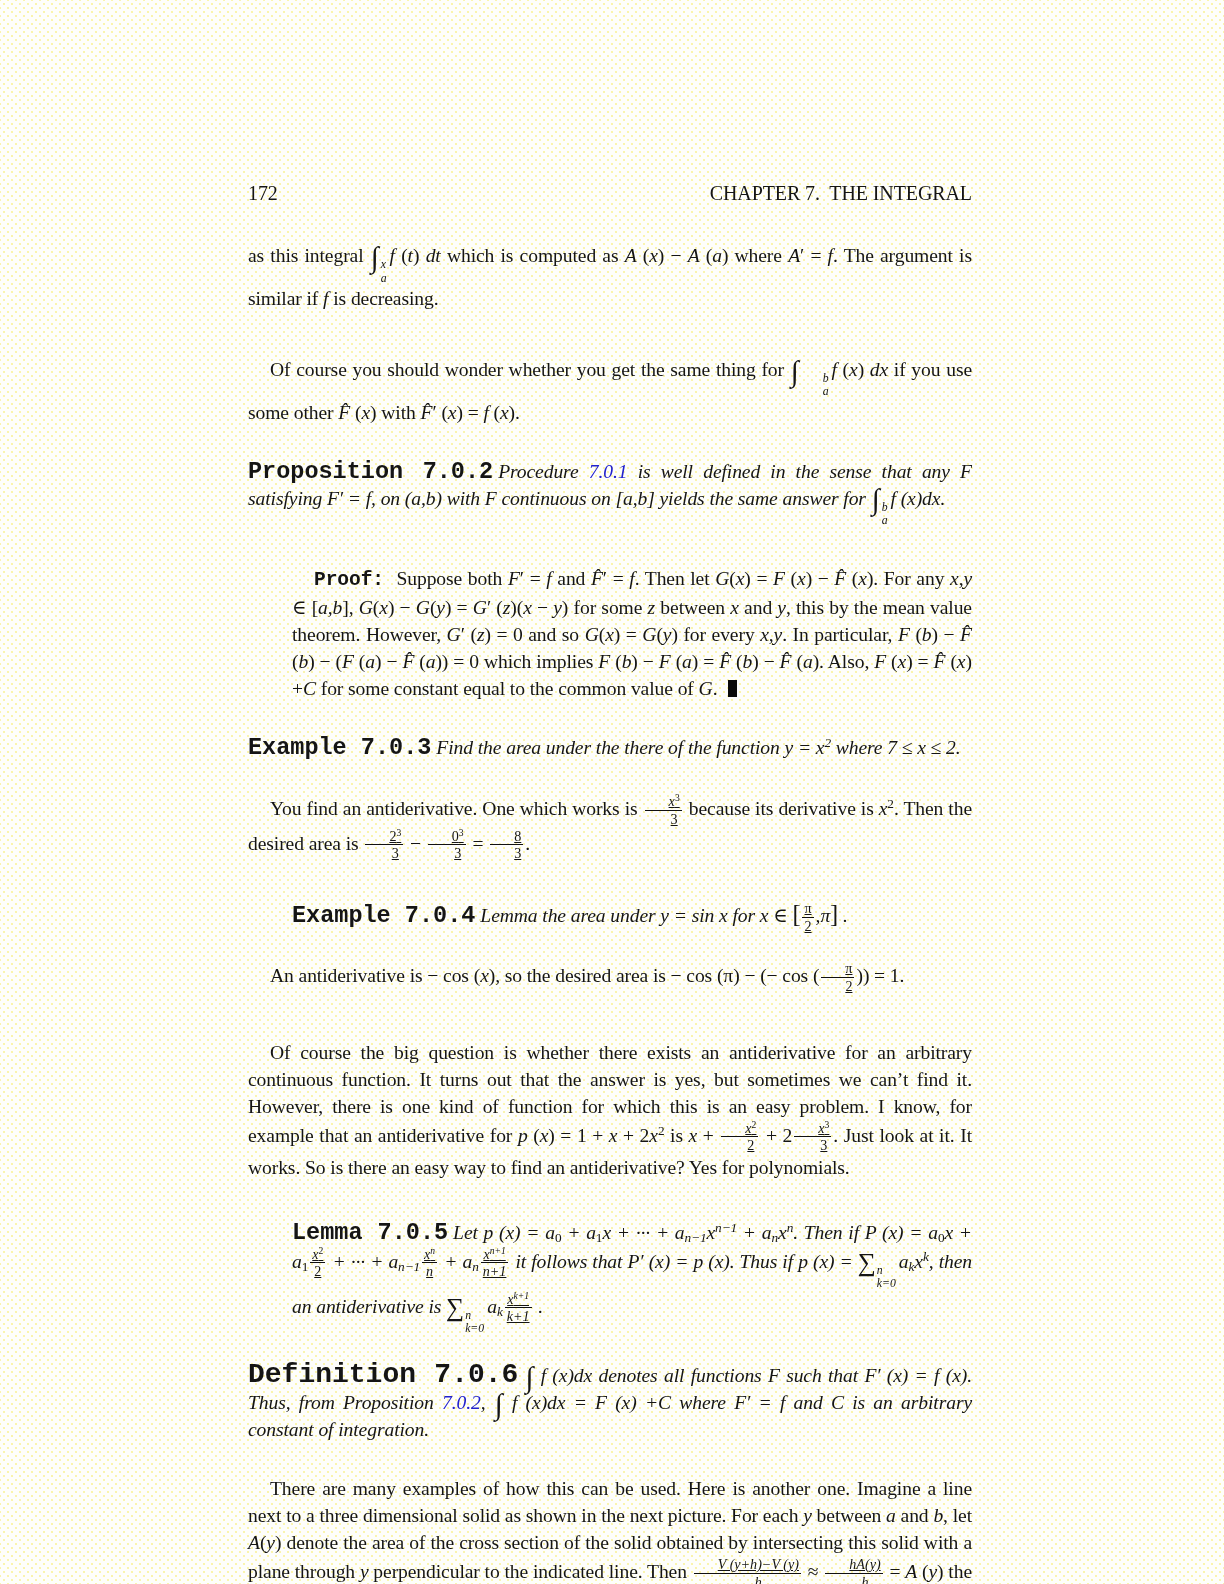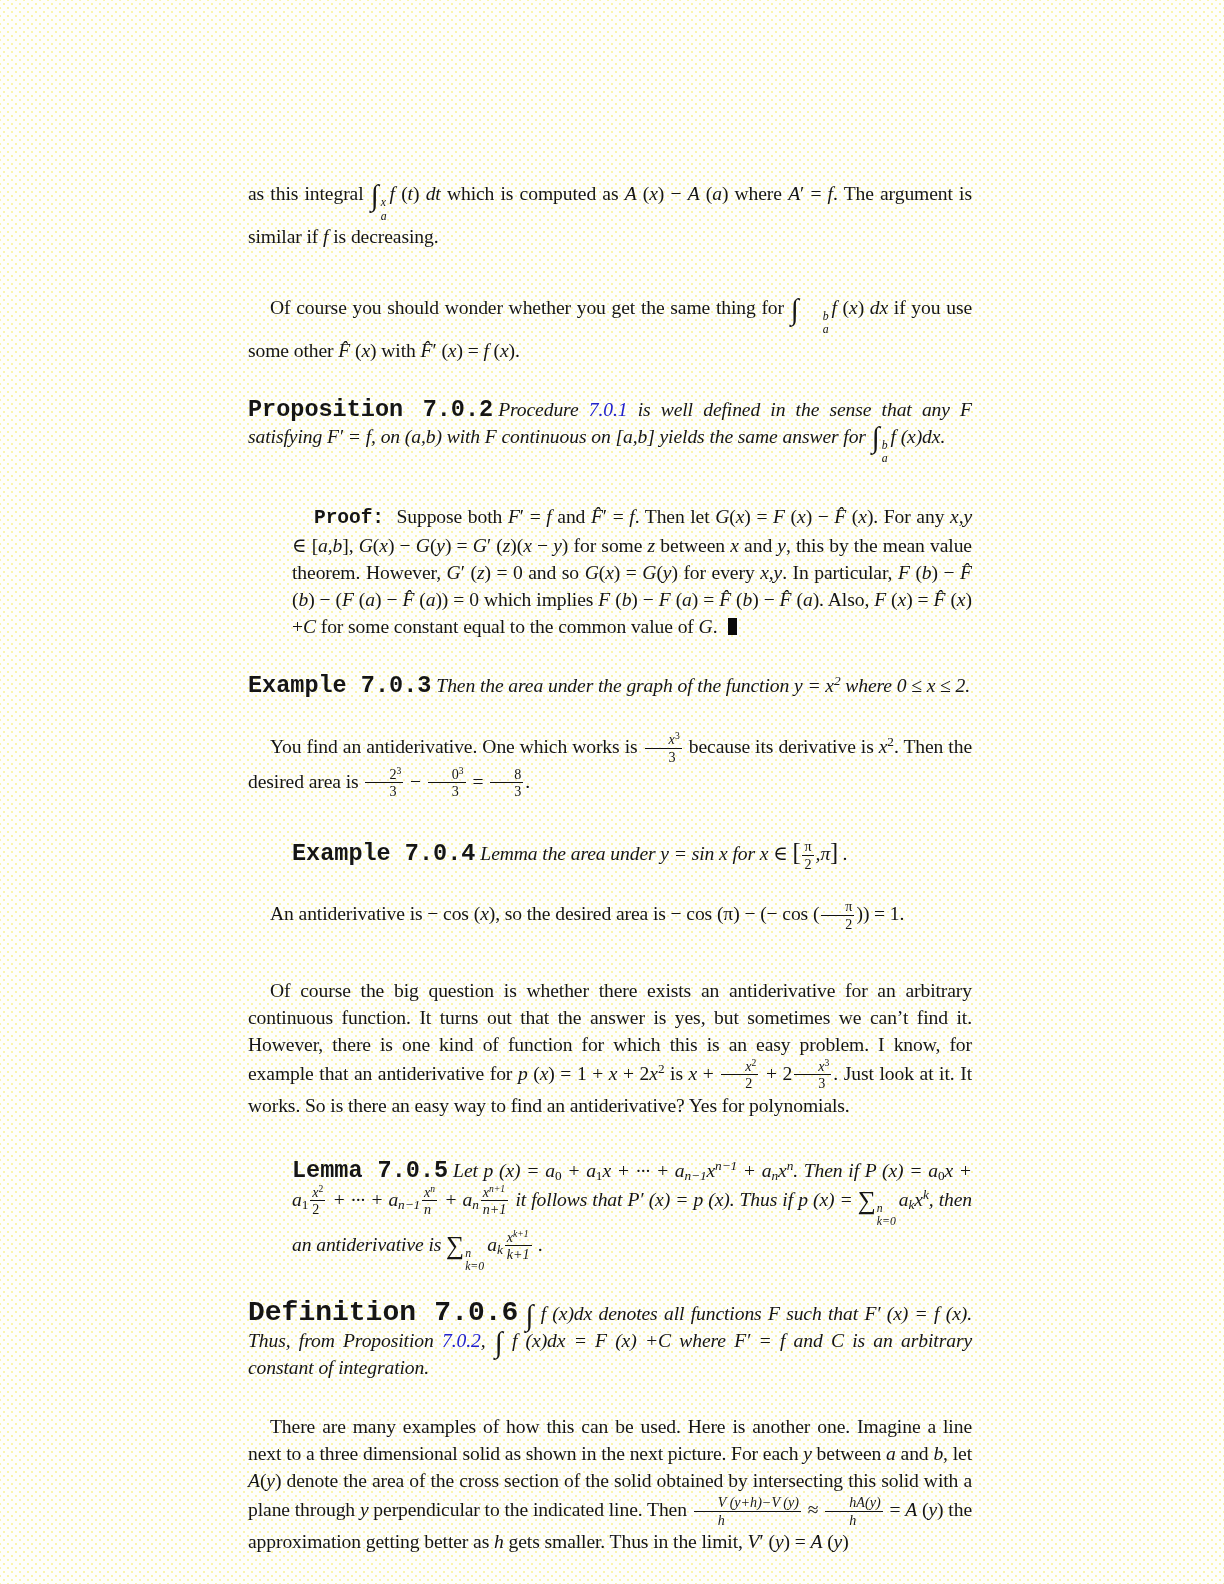--- a/index.html
+++ b/index.html
@@ -38,50 +38,54 @@
   .rs-hd{font-size:23.5px;margin-right:5px;letter-spacing:0;}
   .rs-hd-xl{font-size:28px;margin-right:6px;letter-spacing:0;}
   .rs-sup{font-size:.68em;vertical-align:.5em;line-height:0;}
   .rs-sub{font-size:.68em;vertical-align:-.25em;line-height:0;}
   .rs-link{color:var(--link,#2222cc);cursor:pointer;}
   .rs-int{font-size:1.5em;line-height:0;vertical-align:-.16em;font-style:normal;padding:0 1px;}
   .rs-sum{font-size:1.3em;line-height:0;vertical-align:-.12em;font-style:normal;}
   .rs-br{font-size:1.25em;line-height:0;}
   .rs-qed{display:inline-block;width:9px;height:17px;background:#0a0a0a;vertical-align:-2px;margin-left:6px;}
   .frac{
-    display:inline-block;vertical-align:-.62em;text-align:left;
-    font-size:.72em;line-height:1.18;margin:0 2px;letter-spacing:0;
+    display:inline-block;vertical-align:-.62em;text-align:center;
+    font-size:.72em;line-height:1.18;margin:0 2px;letter-spacing:0;text-decoration:underline;
   }
   .frac .num{display:block;border-bottom:1.3px solid #111;padding:0 2px;}
   .frac .den{display:block;padding:0 2px;}
   .ss{
     display:inline-flex;flex-direction:column;justify-content:center;
     font-size:.6em;line-height:1.12;vertical-align:-.55em;
     margin:0 3px 0 1px;text-align:left;font-style:italic;letter-spacing:0;
   }
 </style>
 </head>
 <body>
 
 <div class="page">
+  <div class="header">
+    <span>172</span>
+    <span class="chap">CHAPTER 7.  THE INTEGRAL</span>
+  </div>
   <div class="body" id="page-body">
       <p class="blk">as this integral <span class="rs-int">∫</span><span class="ss">
           <span>x</span>
           <span>a</span>
         </span><span class="rs-i">f</span> (<span class="rs-i">t</span>) <span class="rs-i">dt</span> which is computed as <span class="rs-i">A</span> (<span class="rs-i">x</span>) − <span class="rs-i">A</span> (<span class="rs-i">a</span>) where <span class="rs-i">A</span>′ = <span class="rs-i">f</span>. The argument is similar if <span class="rs-i">f</span> is decreasing.</p>
       <p class="blk indent">Of course you should wonder whether you get the same thing for <span class="rs-int">∫</span><span class="ss">
           <span>b</span>
           <span>a</span>
         </span><span class="rs-i">f</span> (<span class="rs-i">x</span>) <span class="rs-i">dx</span> if you use some other <span class="rs-i">F̂</span> (<span class="rs-i">x</span>) with <span class="rs-i">F̂</span>′ (<span class="rs-i">x</span>) = <span class="rs-i">f</span> (<span class="rs-i">x</span>).</p>
       <p class="blk sp-b"><span class="rs-b rs-hd">Proposition 7.0.2</span><span class="rs-i">Procedure </span><span class="rs-i rs-link">7.0.1</span><span class="rs-i"> is well defined in the sense that any F satisfying F′ = f, on (a,b) with F continuous on [a,b] yields the same answer for </span><span class="rs-int">∫</span><span class="ss">
           <span>b</span>
           <span>a</span>
         </span><span class="rs-i">f (x)dx.</span></p>
       <p class="blk sp-c indent"><span class="rs-b">Proof: </span>Suppose both <span class="rs-i">F</span>′ = <span class="rs-i">f</span> and <span class="rs-i">F̂</span>′ = <span class="rs-i">f</span>. Then let <span class="rs-i">G</span>(<span class="rs-i">x</span>) = <span class="rs-i">F</span> (<span class="rs-i">x</span>) − <span class="rs-i">F̂</span> (<span class="rs-i">x</span>). For any <span class="rs-i">x,y</span> ∈ [<span class="rs-i">a,b</span>], <span class="rs-i">G</span>(<span class="rs-i">x</span>) − <span class="rs-i">G</span>(<span class="rs-i">y</span>) = <span class="rs-i">G</span>′ (<span class="rs-i">z</span>)(<span class="rs-i">x</span> − <span class="rs-i">y</span>) for some <span class="rs-i">z</span> between <span class="rs-i">x</span> and <span class="rs-i">y</span>, this by the mean value theorem.  However, <span class="rs-i">G</span>′ (<span class="rs-i">z</span>) = 0 and so <span class="rs-i">G</span>(<span class="rs-i">x</span>) = <span class="rs-i">G</span>(<span class="rs-i">y</span>) for every <span class="rs-i">x,y</span>. In particular, <span class="rs-i">F</span> (<span class="rs-i">b</span>) − <span class="rs-i">F̂</span> (<span class="rs-i">b</span>) − (<span class="rs-i">F</span> (<span class="rs-i">a</span>) − <span class="rs-i">F̂</span> (<span class="rs-i">a</span>)) = 0 which implies <span class="rs-i">F</span> (<span class="rs-i">b</span>) − <span class="rs-i">F</span> (<span class="rs-i">a</span>) = <span class="rs-i">F̂</span> (<span class="rs-i">b</span>) − <span class="rs-i">F̂</span> (<span class="rs-i">a</span>).  Also, <span class="rs-i">F</span> (<span class="rs-i">x</span>) = <span class="rs-i">F̂</span> (<span class="rs-i">x</span>) +<span class="rs-i">C</span> for some constant equal to the common value of <span class="rs-i">G</span>. <span class="rs-qed"></span></p>
-      <p class="blk sp-b"><span class="rs-b rs-hd">Example 7.0.3</span><span class="rs-i">Then the area under the graph of the function y = x</span><span class="rs-sup rs-i">2</span><span class="rs-i"> where 0 ≤ x ≤ 2.</span></p>
+      <p class="blk sp-b"><span class="rs-b rs-hd">Example 7.0.3</span><span class="rs-i">Find the area under the there of the function y = x</span><span class="rs-sup rs-i">2</span><span class="rs-i"> where 7 ≤ x ≤ 2.</span></p>
       <p class="blk sp-b indent">You find an antiderivative. One which works is <span class="frac"><span class="num"><span class="rs-i">x</span><span class="rs-sup">3</span></span><span class="den">3</span></span> because its derivative is <span class="rs-i">x</span><span class="rs-sup">2</span>. Then the desired area is <span class="frac"><span class="num"><span>2</span><span class="rs-sup">3</span></span><span class="den">3</span></span> − <span class="frac"><span class="num"><span>0</span><span class="rs-sup">3</span></span><span class="den">3</span></span> = <span class="frac"><span class="num">8</span><span class="den">3</span></span>.</p>
       <p class="blk sp-c"><span class="rs-b rs-hd">Example 7.0.4</span><span class="rs-i">Lemma the area under y = sin x for x ∈ </span><span class="rs-br">[</span><span class="frac"><span class="num">π</span><span class="den">2</span></span><span class="rs-i">,π</span><span class="rs-br">]</span><span class="rs-i"> .</span></p>
       <p class="blk sp-a indent">An antiderivative is − cos (<span class="rs-i">x</span>), so the desired area is − cos (π) − (− cos (<span class="frac"><span class="num">π</span><span class="den">2</span></span>)) = 1.</p>
       <p class="blk indent">Of course the big question is whether there exists an antiderivative for an arbitrary continuous function.  It turns out that the answer is yes, but sometimes we can’t find it.  However, there is one kind of function for which this is an easy problem.  I know, for example that an antiderivative for <span class="rs-i">p</span> (<span class="rs-i">x</span>) = 1 + <span class="rs-i">x</span> + 2<span class="rs-i">x</span><span class="rs-sup">2</span> is <span class="rs-i">x</span> + <span class="frac"><span class="num"><span class="rs-i">x</span><span class="rs-sup">2</span></span><span class="den">2</span></span> + 2<span class="frac"><span class="num"><span class="rs-i">x</span><span class="rs-sup">3</span></span><span class="den">3</span></span>. Just look at it.  It works. So is there an easy way to find an antiderivative? Yes for polynomials.</p>
       <p class="blk sp-c"><span class="rs-b rs-hd">Lemma 7.0.5</span><span class="rs-i">Let p (x) = a</span><span class="rs-sub">0</span><span class="rs-i"> + a</span><span class="rs-sub">1</span><span class="rs-i">x</span><span class="rs-i"> + ··· + a</span><span class="rs-sub rs-i">n−1</span><span class="rs-i">x</span><span class="rs-sup rs-i">n−1</span><span class="rs-i"> + a</span><span class="rs-sub rs-i">n</span><span class="rs-i">x</span><span class="rs-sup rs-i">n</span><span class="rs-i">. Then if P (x) = a</span><span class="rs-sub">0</span><span class="rs-i">x</span><span class="rs-i"> + a</span><span class="rs-sub">1</span><span class="frac"><span class="num"><span class="rs-i">x</span><span class="rs-sup">2</span></span><span class="den">2</span></span><span class="rs-i"> +</span><span class="rs-i"> ··· + a</span><span class="rs-sub rs-i">n−1</span><span class="frac"><span class="num"><span class="rs-i">x</span><span class="rs-sup rs-i">n</span></span><span class="den"><span class="rs-i">n</span></span></span><span class="rs-i"> + a</span><span class="rs-sub rs-i">n</span><span class="frac"><span class="num"><span class="rs-i">x</span><span class="rs-sup rs-i">n+1</span></span><span class="den"><span class="rs-i">n+1</span></span></span><span class="rs-i"> it follows that P′ (x) = p (x).  Thus if p (x) = </span><span class="rs-sum">∑</span><span class="ss">
           <span>n</span>
           <span>k=0</span>
         </span><span class="rs-i">a</span><span class="rs-sub rs-i">k</span><span class="rs-i">x</span><span class="rs-sup rs-i">k</span><span class="rs-i">, then an antiderivative is </span><span class="rs-sum">∑</span><span class="ss">
           <span>n</span>
           <span>k=0</span>

